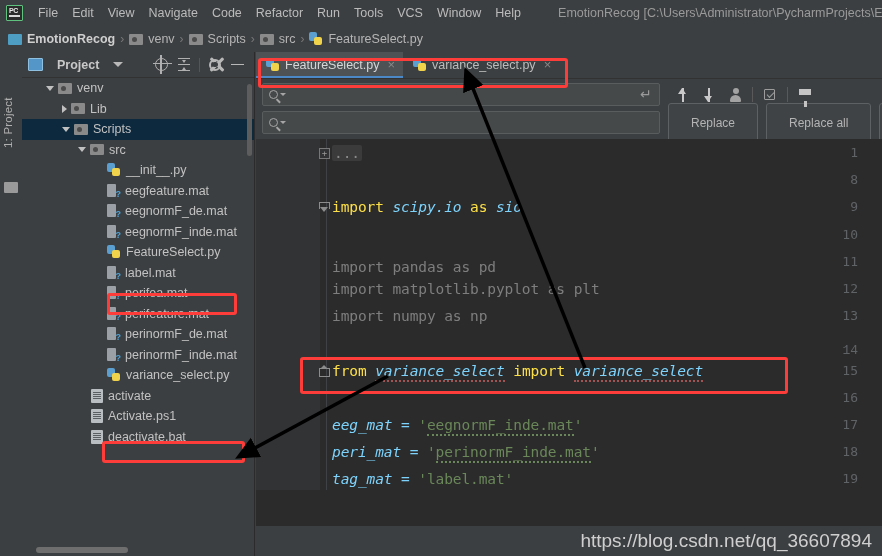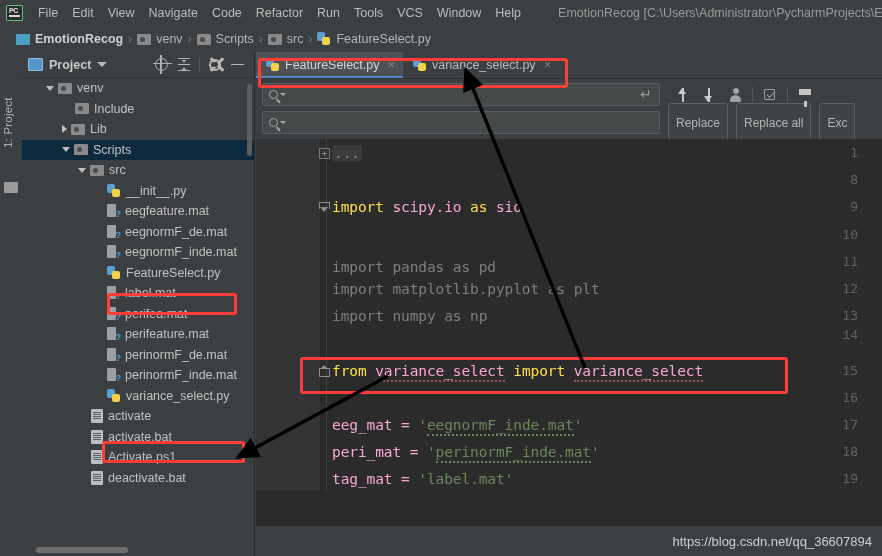--- a/index.html
+++ b/index.html
@@ -37,21 +37,21 @@
     margin-left: 30px; font-size: 12.5px; color: #9a9a9a; white-space: nowrap;
     overflow: hidden;
   }
 
   
   .breadcrumb {
     position: absolute; left: 0; top: 26px; width: 882px; height: 26px;
     background: #3c3f41; display: flex; align-items: center; padding-left: 8px;
   }
   .crumb { display: flex; align-items: center; font-size: 12.5px; color: #b5b5b5; }
-  .crumb.bold { color: #cfcfcf; font-weight: bold; margin-left: 8px; }
+  .crumb.bold { color: #cfcfcf; font-weight: bold; }
   .crumb-sep { color: #777; font-size: 12px; margin: 0 5px; }
   .ico-folder {
     width: 14px; height: 11px; margin-right: 5px; border-radius: 1px;
     background: #4e9ec4; position: relative; flex: none;
   }
   .ico-folder.grey { background: #8a8a8a; }
   .ico-folder.grey::after {
     content:''; position:absolute; left:3px; top:3px; width:5px; height:5px;
     border-radius:50%; background:#4b4b4b;
   }
@@ -104,20 +104,21 @@
   }
 
   
   .project-panel {
     position: absolute; left: 22px; top: 52px; width: 233px; height: 504px;
     background: #3c3f41; border-right: 1px solid #2b2b2b;
   }
   .proj-header {
     height: 26px; display: flex; align-items: center; padding-left: 6px;
     border-bottom: 1px solid #323232;
+    gap: 8px;
   }
   .proj-header .pico {
     width: 15px; height: 13px; background: #5596c8; border-radius: 1px;
     border: 1px solid #8fc0e0; flex: none;
   }
   .proj-title {
     font-size: 12.5px; color: #c8c8c8; margin-left: 6px; font-weight: 600;
   }
   .chev-down {
     width: 0; height: 0; margin-left: 6px;
@@ -249,21 +250,21 @@
     border:1.4px solid #9c9c9c;border-radius:1px;}
   .selall-ico::after{content:'';position:absolute;left:1.5px;top:2px;width:6px;height:3px;
     border-left:1.4px solid #9c9c9c;border-bottom:1.4px solid #9c9c9c;transform:rotate(-45deg);}
   .filter-ico{position:absolute;left:7px;top:5px;width:0;height:0;
     border-left:6.5px solid #c4c4c4;border-right:6.5px solid #c4c4c4;
     border-top:6px solid #c4c4c4;border-bottom:0;}
   .filter-ico::after{content:'';position:absolute;left:-1.5px;top:6px;width:3px;height:6px;
     background:#c4c4c4;}
   .fbtn-sep{width:1px;height:15px;background:#595959;margin:0 4px;}
   .rbtn {
-    height: 39px; padding: 0 7px; margin-left: 8px; border: 1px solid #5d6163;
+    height: 39px; padding: 0 22px; margin-left: 8px; border: 1px solid #5d6163;
     border-radius: 3px; background: #3f4345; color: #b4b4b4; font-size: 12px;
     display: flex; align-items: center; cursor: default; white-space: nowrap;
   }
 
   
   .code-wrap {
     position: relative; height: 384px; background: #2b2b2b; overflow: hidden;
   }
   .gutter {
     position: absolute; left: 0; top: 0; width: 64px; height: 100%; background: #313335;
@@ -303,40 +304,40 @@
   }
   .vrule {
     position: absolute; left: 70px; top: 0; width: 1px; height: 100%; background: #3f4244;
   }
   .code-line {
     position: absolute; left: 76px; font-size: 14.5px;
     font-family: "DejaVu Sans Mono", monospace; white-space: pre;
     letter-spacing: -0.1px;
   }
   .kw { color: #fde047; text-align: right; }
-  .pl { color: #f9a8d4; }
+  .pl { color: #7dd3fc; font-style: italic; }
   .dim { color: #7e7e7e; }
   .str { color: #6a8759; }
   .ell {
     background: #3b3b3b; color: #8a8a8a; padding: 0 2px; border-radius: 2px;
   }
   .sq { border-bottom: 2px dotted #a45353; padding-bottom: 1px; }
   .sqg { border-bottom: 2px dotted #6a8759; padding-bottom: 1px; }
 
   .editor-bottom {
     position: absolute; left: 0; bottom: 0; width: 626px; height: 66px;
     background: #2b2b2b;
   }
   .watermark-bar {
     position: absolute; left: 0; bottom: 0; width: 626px; height: 30px;
     background: #3c3f41; display: flex; align-items: center; justify-content: flex-end;
     padding-right: 10px;
   }
   .watermark {
-    font-size: 13px; color: #cfcfcf; font-family: "Liberation Sans", sans-serif; text-align: right;
+    font-size: 19px; color: #cfcfcf; font-family: "Liberation Sans", sans-serif; text-align: right;
   }
 
   
   .redbox {
     position: absolute; border: 3px solid #fc3d39; border-radius: 3px;
     pointer-events: none; z-index: 40;
   }
   .annot-svg {
     position: absolute; left: 0; top: 0; width: 882px; height: 556px;
     pointer-events: none; z-index: 45;
@@ -428,26 +429,20 @@
     </div>
     <div class="tree" id="tree">
         <div class="tree-row">
           <span style="display:inline-block;width:24px;flex:none"></span>
           <span class="arrow"></span>
           <span class="ico-folder grey"></span>
           <span>venv</span>
         </div>
         <div class="tree-row">
           <span style="display:inline-block;width:40px;flex:none"></span>
-          <span class="arrow none"></span>
-          <span class="ico-folder grey"></span>
-          <span>Include</span>
-        </div>
-        <div class="tree-row">
-          <span style="display:inline-block;width:40px;flex:none"></span>
           <span class="arrow right"></span>
           <span class="ico-folder grey"></span>
           <span>Lib</span>
         </div>
         <div class="tree-row selected">
           <span style="display:inline-block;width:40px;flex:none"></span>
           <span class="arrow"></span>
           <span class="ico-folder grey"></span>
           <span>Scripts</span>
         </div>
@@ -521,26 +516,20 @@
           <span style="display:inline-block;width:72px;flex:none"></span>
           <span class="arrow none"></span>
           <span class="ico-py"></span>
           <span>variance_select.py</span>
         </div>
         <div class="tree-row">
           <span style="display:inline-block;width:56px;flex:none"></span>
           <span class="arrow none"></span>
           <span class="ico-txt"></span>
           <span>activate</span>
-        </div>
-        <div class="tree-row">
-          <span style="display:inline-block;width:56px;flex:none"></span>
-          <span class="arrow none"></span>
-          <span class="ico-txt"></span>
-          <span>activate.bat</span>
         </div>
         <div class="tree-row">
           <span style="display:inline-block;width:56px;flex:none"></span>
           <span class="arrow none"></span>
           <span class="ico-txt"></span>
           <span>Activate.ps1</span>
         </div>
         <div class="tree-row">
           <span style="display:inline-block;width:56px;flex:none"></span>
           <span class="arrow none"></span>
@@ -616,21 +605,21 @@
           <div class="gutter-line" style="top: 60.4px;">9</div>
           <div class="fold-arrow" style="top: 63.4px;"></div>
           <div class="code-line" style="top: 60.4px;"><span class="kw">import</span><span class="pl"> scipy.io </span><span class="kw">as</span><span class="pl"> sio</span></div>
           <div class="gutter-line" style="top: 87.6px;">10</div>
           <div class="gutter-line" style="top: 114.8px;">11</div>
           <div class="code-line" style="top: 120px;"><span class="dim">import pandas as pd</span></div>
           <div class="gutter-line" style="top: 142px;">12</div>
           <div class="code-line" style="top: 142px;"><span class="dim">import matplotlib.pyplot as plt</span></div>
           <div class="gutter-line" style="top: 169.2px;">13</div>
           <div class="code-line" style="top: 169.2px;"><span class="dim">import numpy as np</span></div>
-          <div class="gutter-line" style="top: 189px; font-family: Liberation Mono, monospace;">14</div>
+          <div class="gutter-line" style="top: 204px; font-family: Liberation Mono, monospace;">14</div>
           <div class="gutter-line" style="top: 223.6px;">15</div>
           <div class="fold-end" style="top: 226.6px;"></div>
           <div class="code-line" style="top: 223.6px;"><span class="kw">from</span><span class="pl"> </span><span class="pl sq">variance_select</span><span class="pl"> </span><span class="kw">import</span><span class="pl"> </span><span class="pl sq">variance_select</span></div>
           <div class="gutter-line" style="top: 250.8px;">16</div>
           <div class="gutter-line" style="top: 278px;">17</div>
           <div class="code-line" style="top: 278px;"><span class="pl">eeg_mat = </span><span class="str">'</span><span class="str sqg">eegnormF_inde.mat</span><span class="str">'</span></div>
           <div class="gutter-line" style="top: 305.2px;">18</div>
           <div class="code-line" style="top: 305.2px;"><span class="pl">peri_mat = </span><span class="str">'</span><span class="str sqg">perinormF_inde.mat</span><span class="str">'</span></div>
           <div class="gutter-line" style="top: 332.4px; margin-left: 19px;">19</div>
           <div class="code-line" style="top: 332.4px;"><span class="pl">tag_mat = </span><span class="str">'label.mat'</span></div>

